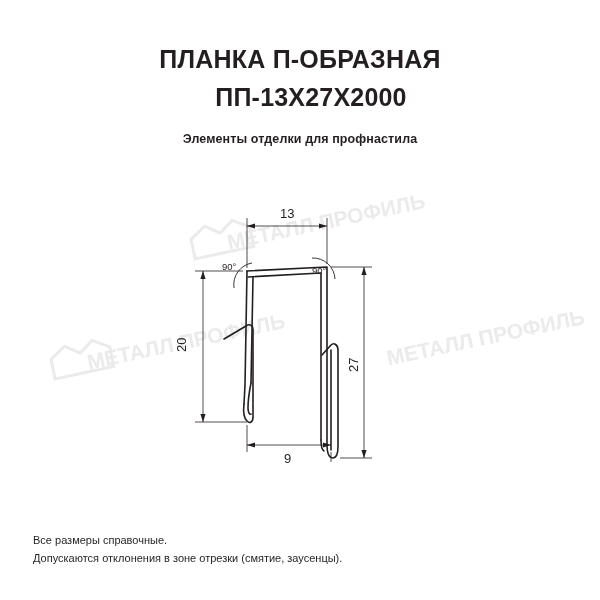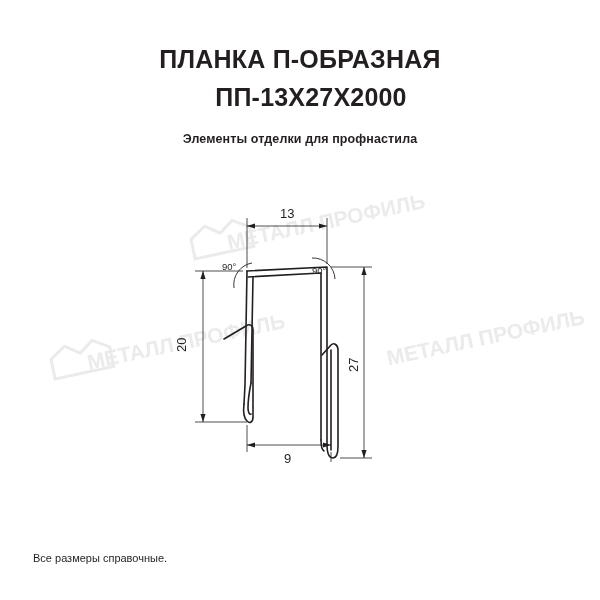--- a/index.html
+++ b/index.html
@@ -192,15 +192,16 @@
         <path d="M247 295 l8 -2.6 v5.2 z" fill="#231f20" stroke="none"></path>
         <path d="M331 295 l-8 -2.6 v5.2 z" fill="#231f20" stroke="none"></path>
       </g>
       <text x="284" y="313" font-family="Liberation Sans, sans-serif" font-size="13" fill="#231f20">9</text>
 
     </svg>
   </div>
 
   <div class="footnotes">
     <div>Все размеры справочные.</div>
+    <div>Допускаются отклонения в зоне отрезки (смятие, заусенцы).</div>
   </div>
 
 </div>
 
 </body></html>

